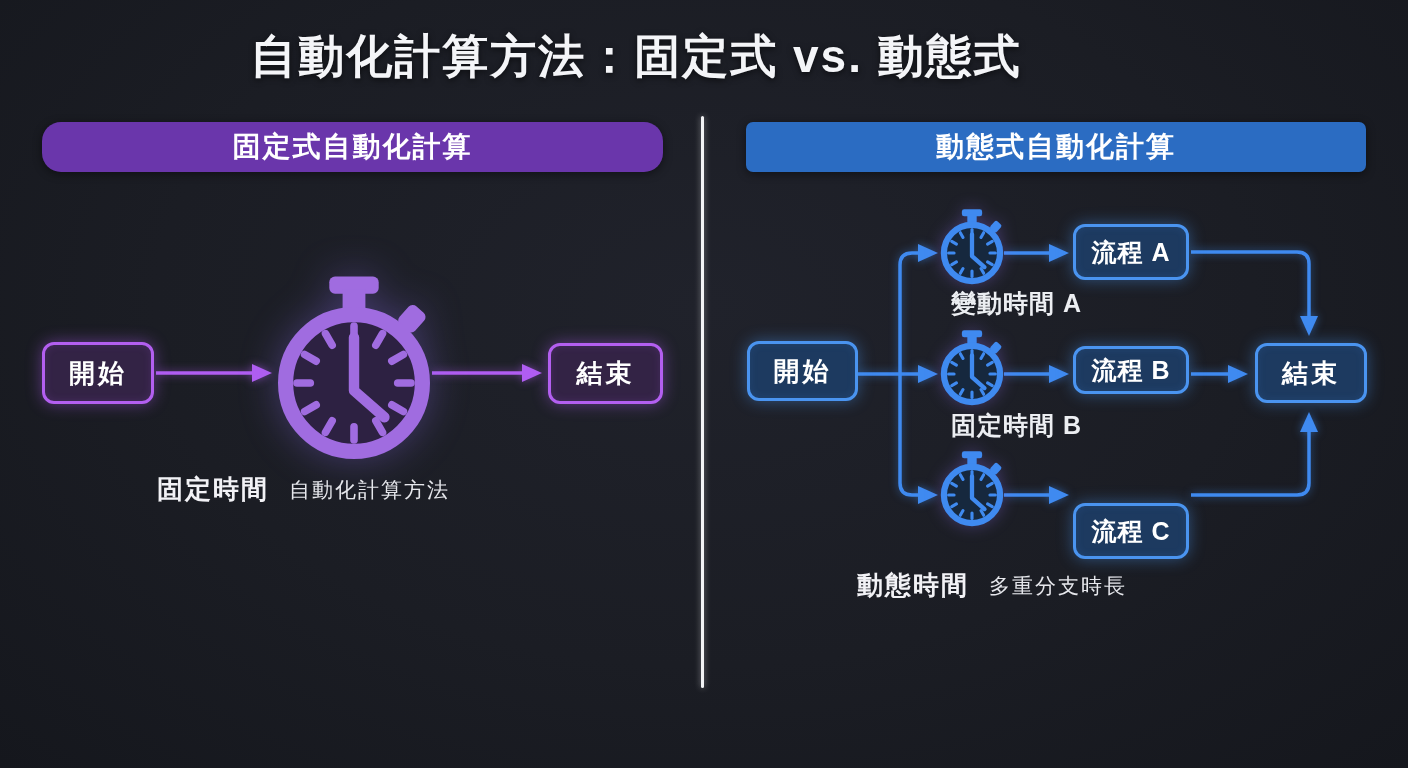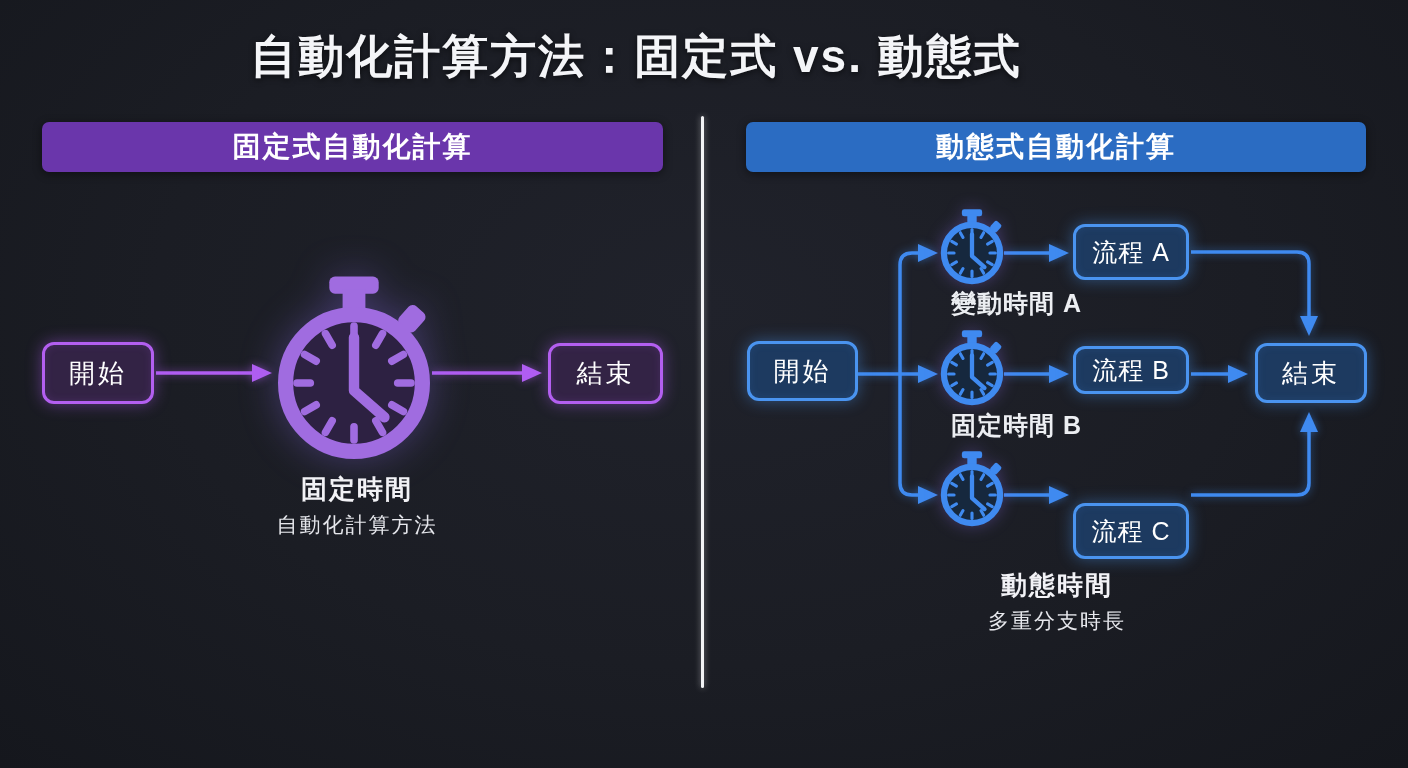--- a/index.html
+++ b/index.html
@@ -17,52 +17,52 @@
     font-size:46px;font-weight:800;letter-spacing:2px;color:#f4f5f8;
     text-shadow:0 2px 6px rgba(0,0,0,.6);
   }
   
   .hdr{
     height:50px;border-radius:7px;
     display:flex;align-items:center;justify-content:center;
     font-size:28px;font-weight:800;letter-spacing:2px;color:#fff;
     box-shadow:0 2px 10px rgba(0,0,0,.45);
   }
-  .hdr-purple{left:42px;top:122px;width:621px;background:#6a36ab;}
+  .hdr-purple{left:42px;top:122px;width:621px;background:#6a36ab;border-radius:19px;}
   .hdr-blue{left:746px;top:122px;width:620px;background:#2b6cc2;}
   
   .divider{
     left:701px;top:116px;width:3px;height:572px;border-radius:2px;
     background:#f2f3f5;box-shadow:0 0 6px rgba(255,255,255,.45);
   }
   
   .node{
     border-radius:12px;display:flex;align-items:center;justify-content:center;
-    font-weight:400;font-size:26px;letter-spacing:3px;color:#fff;box-sizing:border-box;
+    font-weight:700;font-size:26px;letter-spacing:3px;color:#fff;box-sizing:border-box;
   }
   .node-purple{
     background:#332345;border:3px solid #b35ff0;
     box-shadow:0 0 16px rgba(176,93,242,.45), inset 0 0 8px rgba(176,93,242,.15);
   }
   .node-blue{
     background:#1d3a60;border:3px solid #4a94f0;
     box-shadow:0 0 16px rgba(74,148,240,.45), inset 0 0 8px rgba(74,148,240,.12);
   }
   .node-sm{font-size:25px;letter-spacing:1px;}
   
   .l-start{left:42px;top:342px;width:112px;height:62px;}
   .l-end{left:548px;top:343px;width:115px;height:61px;}
   
   .r-start{left:747px;top:341px;width:111px;height:60px;}
   .r-end{left:1255px;top:343px;width:112px;height:60px;}
   .proc-a{left:1073px;top:224px;width:116px;height:56px;}
   .proc-b{left:1073px;top:346px;width:116px;height:48px;}
   .proc-c{left:1073px;top:467px;width:116px;height:56px;margin-top:36px;}
   
-  .caption{display:flex;flex-direction:column;align-items:center;gap:4px;text-align:center;}
+  .caption{display:flex;flex-direction:row;align-items:center;gap:20px;text-align:center;}
   .cap-main{font-size:26px;font-weight:800;letter-spacing:2px;color:#f2f2f6;}
   .cap-sub{font-size:21px;font-weight:500;letter-spacing:2px;color:#e6e7ec;}
   .cap-left{left:157px;top:472px;width:400px;}
   .cap-right{left:857px;top:568px;width:400px;}
   .timer-label{
     width:220px;text-align:right;font-size:25px;font-weight:600;
     letter-spacing:1px;color:#eceef2;
   }
   .tl-a{left:862px;top:287px;}
   .tl-b{left:862px;top:409px;}

